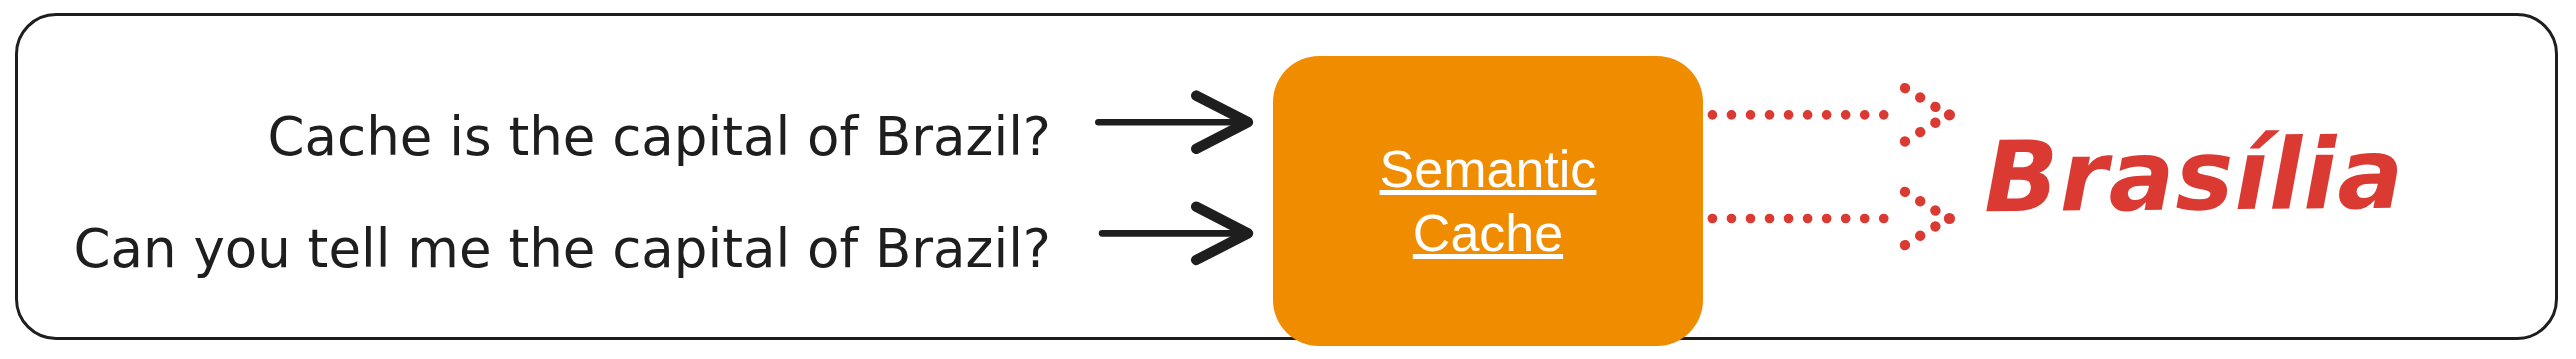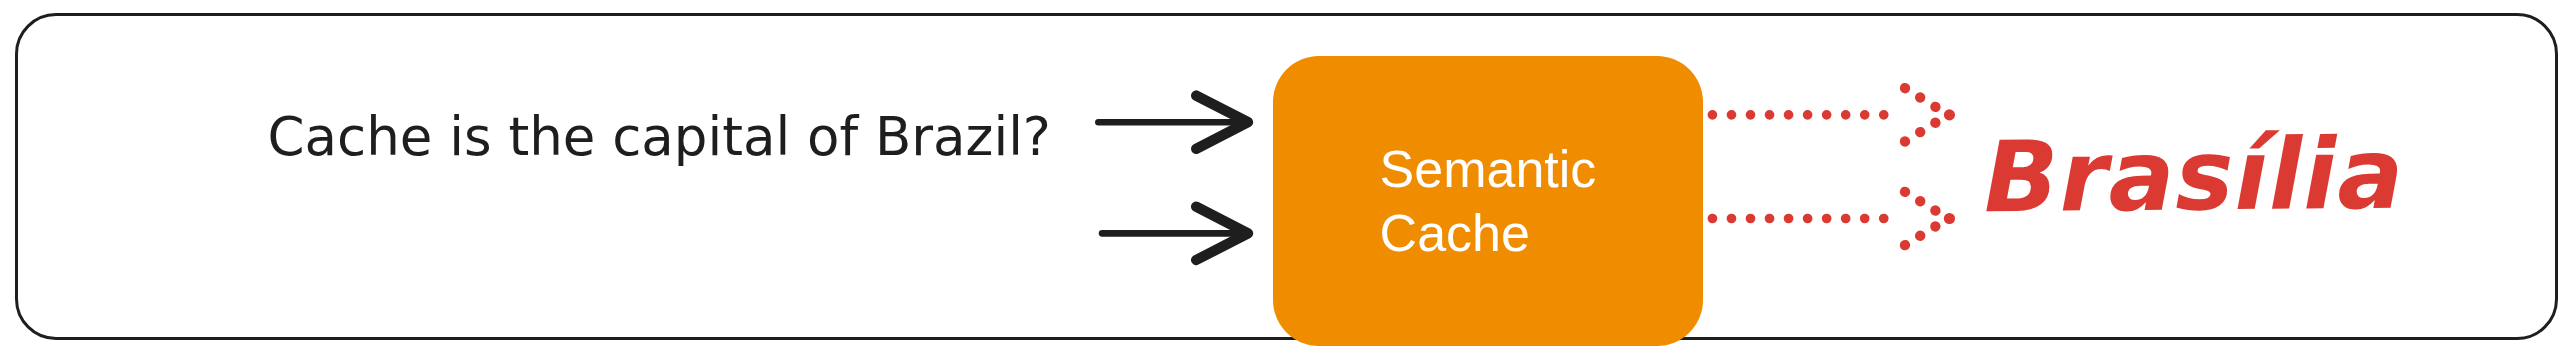--- a/index.html
+++ b/index.html
@@ -29,38 +29,39 @@
   .solid-shaft{stroke-width:9px;}
   .solid-head{stroke-width:14px;}
   .dot-line{stroke:var(--answer-red);fill:none;stroke-linecap:round;}
   .cache-box{
     position:absolute;left:1255px;top:40px;width:430px;height:290px;
     background:var(--box-bg);border-radius:46px;
     display:flex;align-items:center;justify-content:center;
   }
   .cache-label{
     color:var(--box-text);font-family:"Liberation Sans", sans-serif;
-    font-size:52px;line-height:64px;white-space:pre-line;
+    font-size:52px;line-height:64px;text-align:center;white-space:pre-line;text-decoration:underline;
   }
   .answer{
     position:absolute;left:1966px;top:81px;width:511px;height:156px;
     display:flex;align-items:center;justify-content:flex-start;
     color:var(--answer-red);
     font-family:"DejaVu Sans", sans-serif;font-style:italic;font-weight:bold;
     font-size:98px;letter-spacing:0.7px;white-space:nowrap;
     transform:rotate(-0.5deg);
   }
 </style>
 </head>
 <body>
 
 <div class="frame">
 
   <div class="question q1">Cache is the capital of Brazil?</div>
 
+  <div class="question q2">Can you tell me the capital of Brazil?</div>
 
   <div class="cache-box">
     <div class="cache-label">Semantic
 Cache</div>
   </div>
 
   <div class="answer">Brasília</div>
 </div>
 
 <svg class="overlay" viewBox="0 0 3478 486" xmlns="http://www.w3.org/2000/svg">

